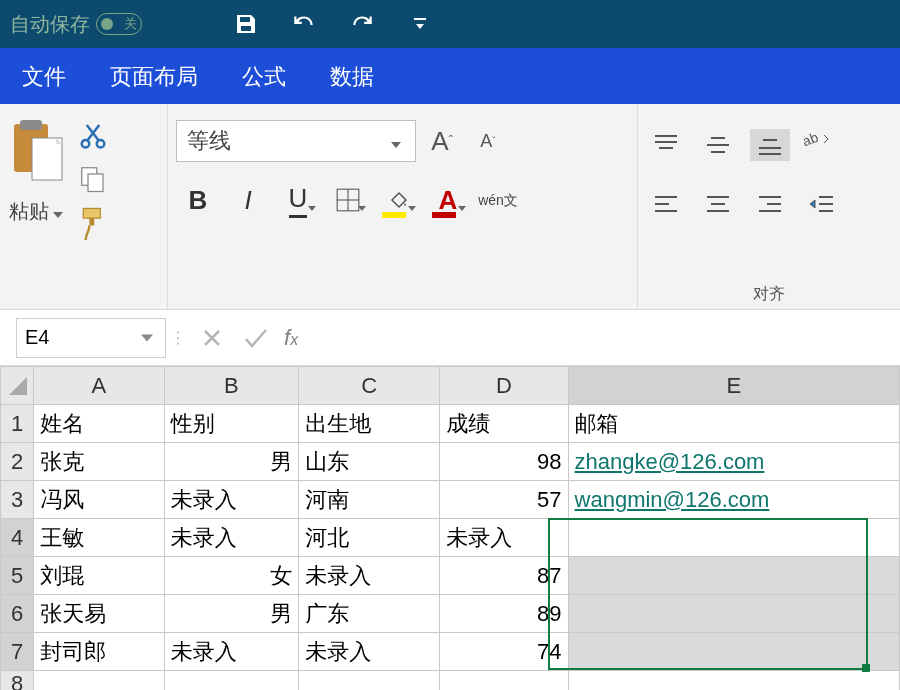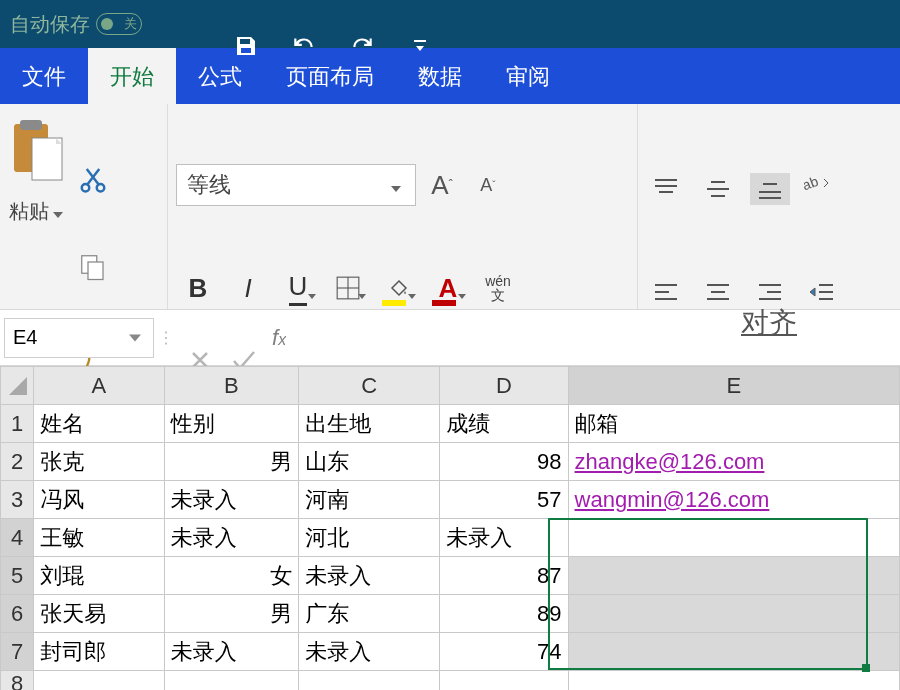--- a/index.html
+++ b/index.html
@@ -88,42 +88,42 @@
   .combo {
     background:#fff; border:1px solid #bfbfbf; height:42px;
     display:flex; align-items:center; padding:0 10px; font-size:22px;
     color:#444;
   }
   .combo.font-name { width:240px; justify-content:space-between; }
   .combo.font-size { width:64px; justify-content:space-between; }
   .dd { width:14px; }
   .dd svg { fill:#666; }
   .ab-btn { width:40px; height:42px; display:flex; align-items:center; justify-content:center; font-size:24px; color:#555; }
-  .btn { cursor:pointer;margin-top:44px; }
+  .btn { cursor:pointer; }
   .font-btn { width:44px; height:40px; display:flex; align-items:center; justify-content:center; font-size:26px; color:#333; position:relative; }
   .font-btn .sub-dd { position:absolute; right:-2px; bottom:2px; }
   .underline-bar { border-bottom: 3px solid #333; padding-bottom:1px; }
   .fill-swatch { position:absolute; bottom:2px; left:6px; width:24px; height:6px; }
-  .wen-btn { font-size:14px; line-height:14px; text-align:center; color:#444; display:flex; flex-direction:column; align-items:center; justify-content:center; width:44px; height:40px; }
+  .wen-btn { font-size:14px; line-height:14px; text-align:center; color:#444; display:flex; align-items:center; justify-content:center; width:44px; height:40px; }
 
   
   .align-body { flex-direction: column; gap:22px; padding-top:14px; }
   .align-row { display:flex; gap:12px; align-items:center; }
   .align-btn { width:40px; height:32px; display:flex; align-items:center; justify-content:center; }
   .align-btn svg { stroke:#555; }
   .orient-btn { width:30px; height:42px; display:flex; align-items:center; justify-content:center; }
-  .align-grp-label { font-size:28px; color:#555;text-decoration:underline; }
+  .align-grp-label { font-size:16px; color:#555; }
 
   
   .fbar-row {
     height: 56px; display:flex; align-items:center; border-bottom:1px solid #d8d8d8;
     background:#fff;
   }
   .namebox {
-    width:150px; height:40px; margin-left:4px;
+    width:150px; height:40px; margin-left:16px;
     border:1px solid #cfcfcf; background:#fff;
     display:flex; align-items:center; justify-content:space-between;
     padding:0 8px; font-size:20px;
   }
   .nb-dd { width:20px; display:flex; justify-content:center; }
   .fbar-sep { width:12px; display:flex; justify-content:center; color:#bbb; margin:0 6px; }
   .fbar-btn { width:44px; height:40px; display:flex; align-items:center; justify-content:center; }
   .fbar-btn svg { stroke:#b6b6b6; fill:none; }
   .fx { font-style:italic; font-size:22px; color:#808080; margin-left:6px;text-align:center; }
   .formula-input { flex:1; height:40px; border:none; font-size:20px; padding:0 8px; background:#fff; }
@@ -140,21 +140,21 @@
     background:#fff;
   }
   .sheet th {
     background: #e7e7e7; text-align:center; color:#333;
   }
   .sheet th.corner { background:#e7e7e7; width:32px; }
   .sheet th.colhdr { }
   .sheet th.rowhdr { width:32px; background:#e7e7e7; text-align:center; }
   .sheet th.rowhdr.sel, .sheet th.colhdr.sel { background:#d2d2d2; }
   .sheet td.ralign { text-align:right; }
-  .sheet td.link { color:#a21caf; text-decoration:underline;margin-left:8px; }
+  .sheet td.link { color:#0f766e; text-decoration:underline;margin-left:8px; }
   .sheet td.sel-fill { background:#d9d9d9; }
   .selection {
     position:absolute; border:2px solid #117c41; pointer-events:none;
   }
   .sel-handle {
     position:absolute; width:8px; height:8px; background:#117c41; right:-4px; bottom:-4px;
   }
   
   .corner-tri {
     width:0;height:0;border-left:18px solid transparent;border-bottom:18px solid #a9a9a9;
@@ -190,25 +190,23 @@
     <div class="qat-btn btn">
       <svg width="16" height="16" viewBox="0 0 16 16">
           <path d="M2 2h12v2H2zM4 8l4 5 4-5z"></path>
         </svg>
     </div>
   </div>
 </div>
 
 <div class="tabs">
   <div class="tab">文件</div>
-  <div class="tab active">开始</div>
+  <div class="tab">页面布局</div>
   <div class="tab">公式</div>
-  <div class="tab">页面布局</div>
   <div class="tab">数据</div>
-  <div class="tab">审阅</div>
 </div>
 
 <div class="ribbon">
 
   <div class="group" style="width:168px">
     <div class="group-body">
       <div class="clip-left">
         <div class="paste-icon">
           <svg width="60" height="72" viewBox="0 0 60 72">
             <rect x="6" y="8" width="34" height="48" rx="3" fill="#c58a3a"></rect>

